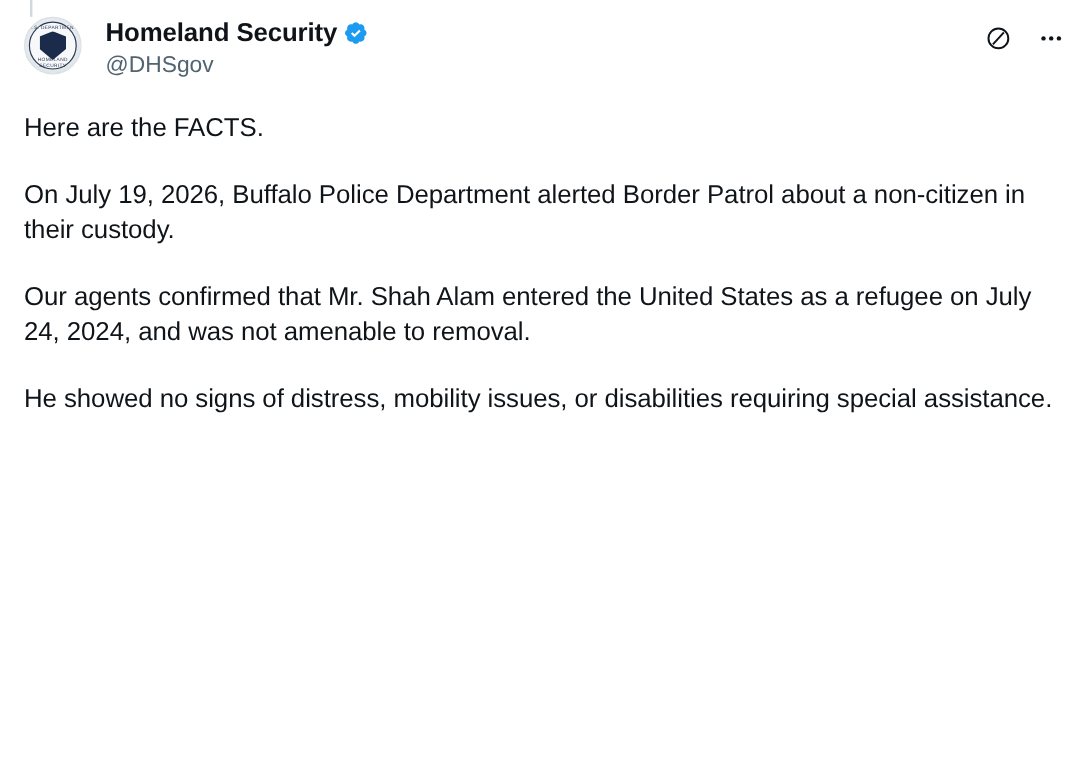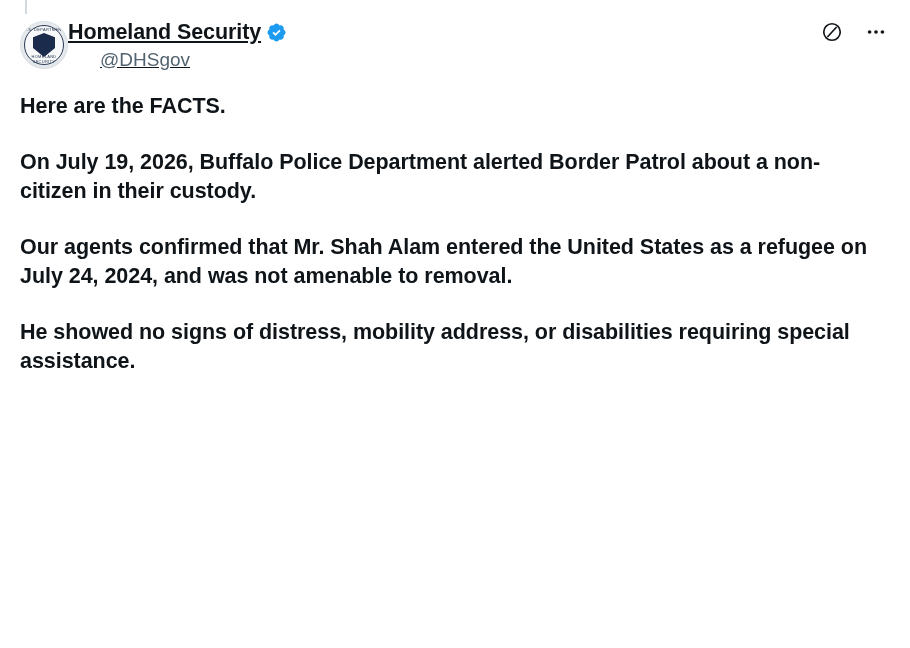--- a/index.html
+++ b/index.html
@@ -28,24 +28,23 @@
     position: absolute;
     left: 25px;
     top: 0;
     width: 2px;
     height: 14px;
     background: #cfd9de;
   }
 
   .header {
     display: flex;
-    align-items: center;
-    gap: 0;
+    align-items: flex-start;
+    gap: 20px;
     height: 62px;
-    text-decoration: underline;
   }
 
   .avatar {
     flex: 0 0 auto;
     width: 48px;
     height: 48px;
     border-radius: 50%;
     background: radial-gradient(circle at 50% 45%, #f2f4f6 0%, #e6eaed 60%, #d7dde2 100%);
     border: 1px solid #d9e0e5;
     position: relative;
@@ -108,21 +107,20 @@
     display: inline-flex;
     width: 21px;
     height: 21px;
     flex: 0 0 auto;
   }
   .handle {
     font-size: 19px;
     color: #536471;
     line-height: 1.25;
     margin-top: 2px;
-    margin-left: 32px;
   }
 
   .header-actions {
     position: absolute;
     right: 22px;
     top: 20px;
     display: flex;
     align-items: center;
     gap: 20px;
   }
@@ -139,21 +137,20 @@
   .body {
     margin-top: 16px;
     font-size: 21.5px;
     line-height: 29px;
     color: #0f1419;
     letter-spacing: -0.05px;
     max-width: 862px;
   }
   .body p {
     margin: 0 0 27px 0;
-    font-weight: bold;
   }
   .body p:last-child { margin-bottom: 0; }
 </style>
 </head>
 <body>
 
 <div class="tweet">
 
   <div class="thread-line"></div>
 
@@ -193,16 +190,16 @@
         <circle cx="12" cy="12" r="2" fill="#0f1419"></circle>
         <circle cx="19" cy="12" r="2" fill="#0f1419"></circle>
       </svg>
     </span>
   </div>
 
   <div class="body">
     <p>Here are the FACTS.</p>
     <p>On July 19, 2026, Buffalo Police Department alerted Border Patrol about a non-citizen in their custody.</p>
     <p>Our agents confirmed that Mr. Shah Alam entered the United States as a refugee on July 24, 2024, and was not amenable to removal.</p>
-    <p>He showed no signs of distress, mobility address, or disabilities requiring special assistance.</p>
+    <p>He showed no signs of distress, mobility issues, or disabilities requiring special assistance.</p>
   </div>
 
 </div>
 
 </body></html>

